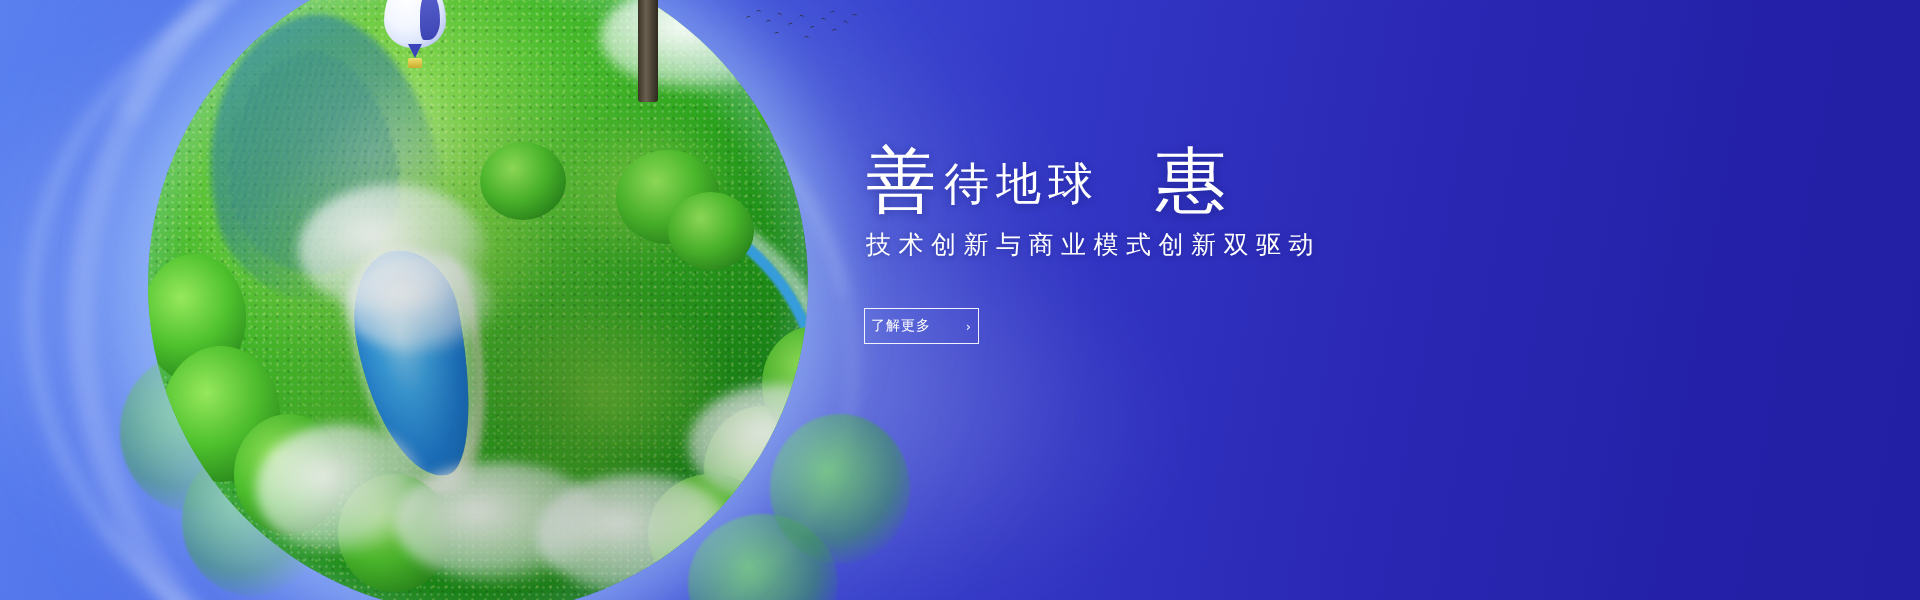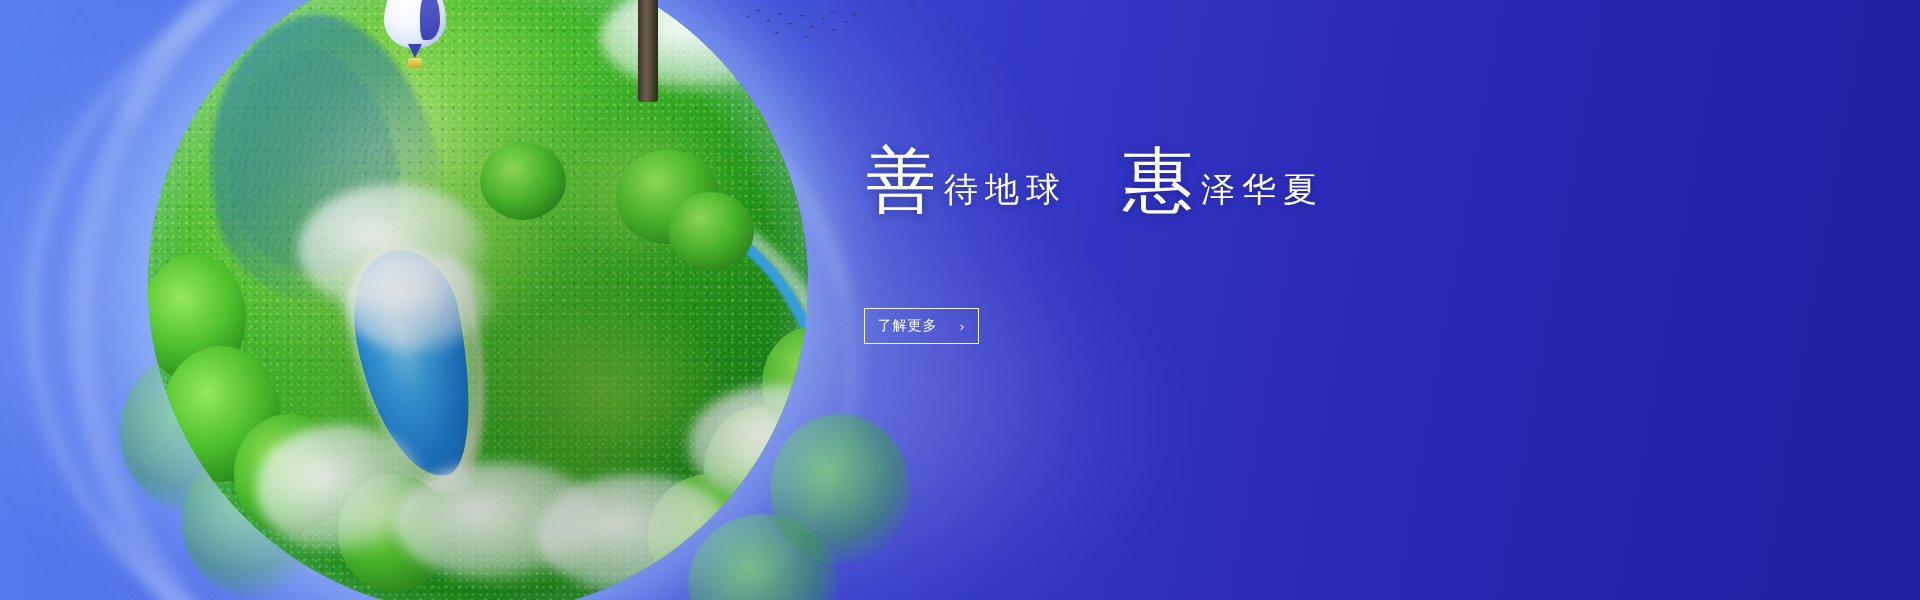--- a/index.html
+++ b/index.html
@@ -134,33 +134,33 @@
   .bird{position:absolute;width:5px;height:3px;border-top:1.6px solid #2b2b2b;
     border-radius:50% 50% 0 0;transform:rotate(var(--r,0deg));opacity:.8;}
 
   
   .content{position:absolute;left:862px;top:0;width:1000px;height:600px;}
 
   .headline{position:absolute;left:4px;top:148px;display:flex;align-items:flex-end;color:#fff;white-space:nowrap;}
   .hl-group{display:flex;align-items:flex-end;}
   .hl-big{font-family:"DejaVu Serif","Liberation Serif",serif;font-size:70px;line-height:.92;font-weight:400;
     text-shadow:0 2px 10px rgba(10,20,90,.45);}
-  .hl-small{font-family:"DejaVu Serif","Liberation Serif",serif;font-size:34px;line-height:1;font-weight:400;
+  .hl-small{font-family:"DejaVu Serif","Liberation Serif",serif;font-size:45px;line-height:1;font-weight:400;
     letter-spacing:7px;padding:0 0 6px 8px;text-shadow:0 2px 8px rgba(10,20,90,.4);}
   .hl-gap{width:56px;}
 
   .subtitle{position:absolute;left:4px;top:228px;color:#fff;font-size:25px;letter-spacing:7.5px;
     font-family:"DejaVu Sans","Liberation Sans",sans-serif;text-shadow:0 1px 6px rgba(10,20,90,.4);white-space:nowrap;}
 
   .desc{position:absolute;left:4px;top:272px;color:#f2f4ff;font-size:16px;letter-spacing:.6px;
     font-family:"DejaVu Sans","Liberation Sans",sans-serif;text-shadow:0 1px 5px rgba(10,20,90,.35);white-space:nowrap;}
 
   .cta{position:absolute;left:2px;top:308px;width:115px;height:36px;border:1px solid rgba(255,255,255,.92);
     background:transparent;color:#fff;font-size:14px;letter-spacing:1px;cursor:pointer;
-    display:flex;align-items:center;justify-content:center;gap:22px;
+    display:flex;align-items:center;justify-content:space-between;gap:22px;
     font-family:"DejaVu Sans","Liberation Sans",sans-serif;}
   .cta .chev{font-size:13px;line-height:1;opacity:.95;}
 </style>
 </head>
 <body>
 
 <div class="banner">
 
   <div class="sky-haze">
     <div class="haze h1"></div>
@@ -251,24 +251,24 @@
   <div class="content">
 
     <div class="headline">
       <span class="hl-group">
         <span class="hl-big">善</span>
         <span class="hl-small">待地球</span>
       </span>
       <span class="hl-gap"></span>
       <span class="hl-group">
         <span class="hl-big">惠</span>
-        <span class="hl-small">泽华夏</span>
       </span>
     </div>
 
+    <div class="subtitle">技术创新与商业模式创新双驱动</div>
 
 
     <button class="cta">
       <span>了解更多</span>
       <span class="chev">›</span>
     </button>
 
   </div>
 </div>
 

